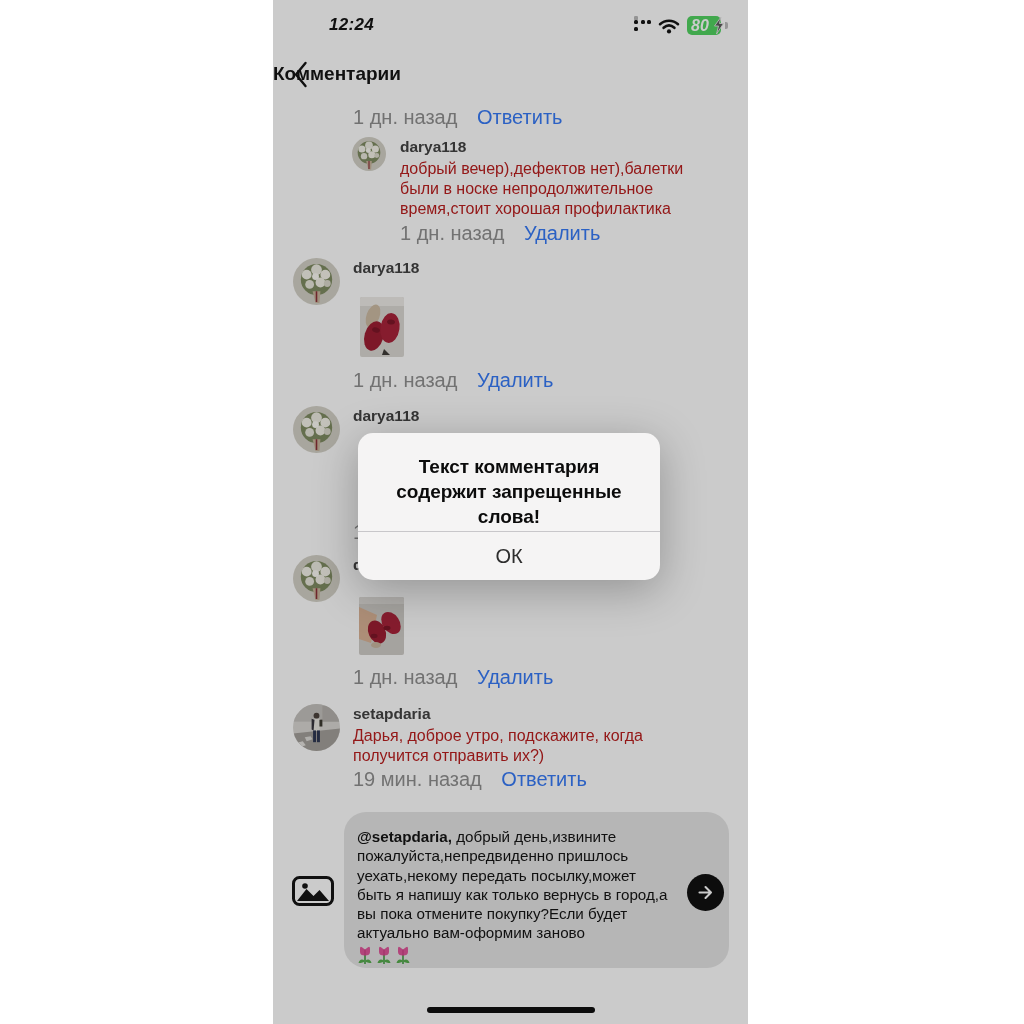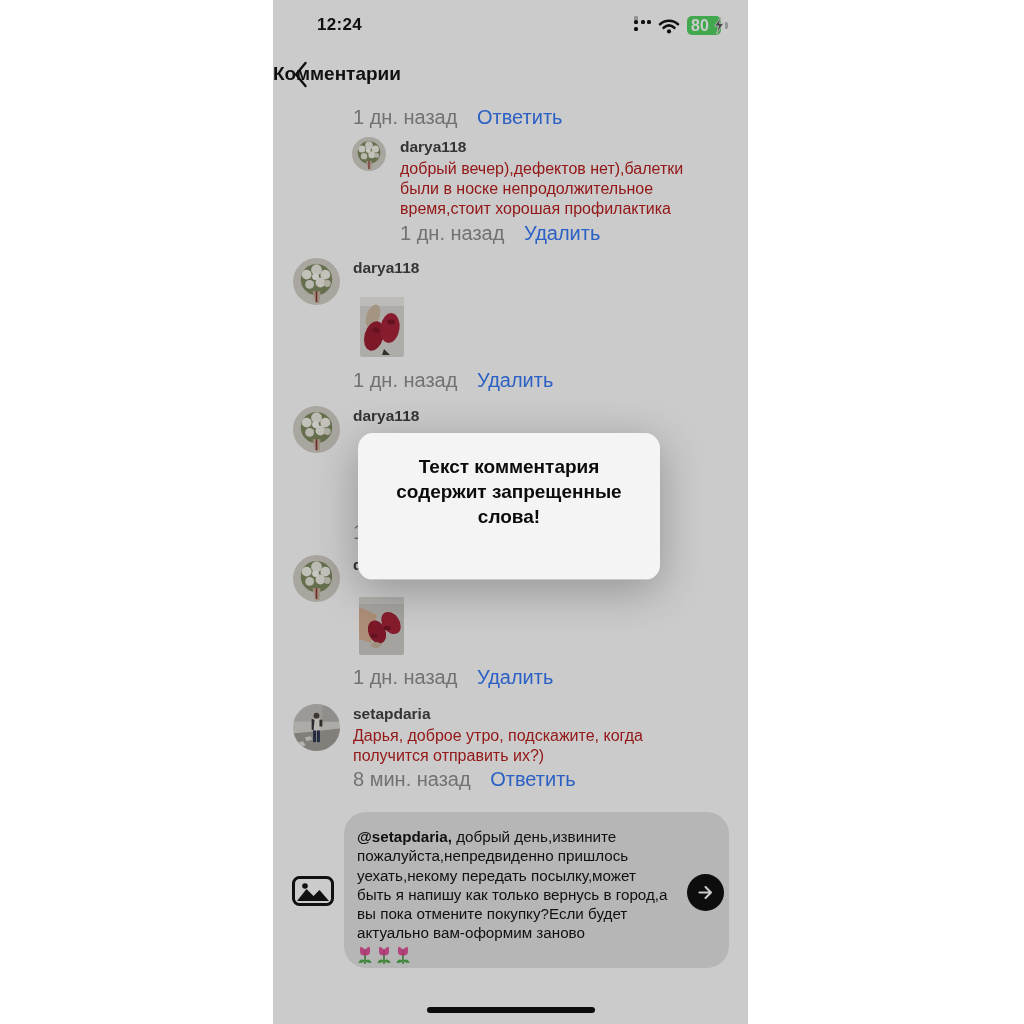--- a/index.html
+++ b/index.html
@@ -1,21 +1,21 @@
 <!DOCTYPE html>
 <html><head>
 <meta charset="utf-8">
 <style>
   html,body{margin:0;padding:0;background:#fff;}
   .stage{position:relative;width:1024px;height:1024px;background:#ffffff;overflow:hidden;
          font-family:"Liberation Sans", sans-serif;}
   .phone{position:absolute;left:273px;top:0;width:475px;height:1024px;background:#ffffff;overflow:hidden;}
 
   
-  .statusbar{position:absolute;top:0;left:0;right:0;height:48px;}
+  .statusbar{position:absolute;top:0;left:12px;right:0;height:48px;font-style:italic;}
   .sb-time{position:absolute;left:44px;top:15px;font-size:17px;font-weight:700;color:#111;letter-spacing:.3px;}
   .sb-icons{position:absolute;right:27px;top:16px;display:flex;align-items:center;gap:7px;}
   .cell-dots{display:grid;grid-template-columns:repeat(3,4px);grid-template-rows:repeat(2,4px);gap:2.5px;}
   .cell-dots i{width:4px;height:4px;border-radius:1.5px;background:#111;}
   .cell-dots i.dim{background:#b9b9b9;}
   .battery{position:relative;width:34px;height:19px;background:#4fd35f;border-radius:5px;
            display:flex;align-items:center;justify-content:flex-start;padding-left:4px;box-sizing:border-box;}
   .battery .pct{color:#fff;font-size:16px;font-weight:700;}
   .battery .bolt{position:absolute;right:-4px;top:1px;}
   .battery .tip{position:absolute;right:-7px;top:6px;width:3px;height:7px;background:#bcbcbc;border-radius:0 2px 2px 0;}
@@ -235,21 +235,21 @@
     </div>
 
     <div class="cmt c5">
       <svg class="avatar av-lg" viewBox="0 0 48 48">
           <use href="#sym-person"></use>
         </svg>
       <div class="cbody" style="width:330px">
         <div class="uname">setapdaria</div>
         <div class="ctext">Дарья, доброе утро, подскажите, когда получится отправить их?)</div>
         <div class="meta">
-          <span class="mtime">8 мин. назад</span>
+          <span class="mtime">19 мин. назад</span>
           <span class="mact">Ответить</span>
         </div>
       </div>
     </div>
 
     <div class="composer">
       <svg class="photo-btn" width="42" height="30" viewBox="0 0 42 30">
         <rect x="1.5" y="1.5" width="39" height="27" rx="6" stroke="#111" stroke-width="3" fill="none"></rect>
         <circle cx="13" cy="10" r="2.8" fill="#111"></circle>
         <path d="M5,25 L14.5,13 L21.5,20 L27.5,14 L37,25 Z" fill="#111"></path>
@@ -274,16 +274,17 @@
         </svg>
       </div>
     </div>
 
     <div class="home-ind"></div>
 
     <div class="dim"></div>
     <div class="alert">
       <div class="alert-title">Текст комментария содержит запрещенные слова!</div>
       <div class="alert-sep"></div>
+      <div class="alert-ok">ОК</div>
     </div>
 
   </div>
 </div>
 
 </body></html>

